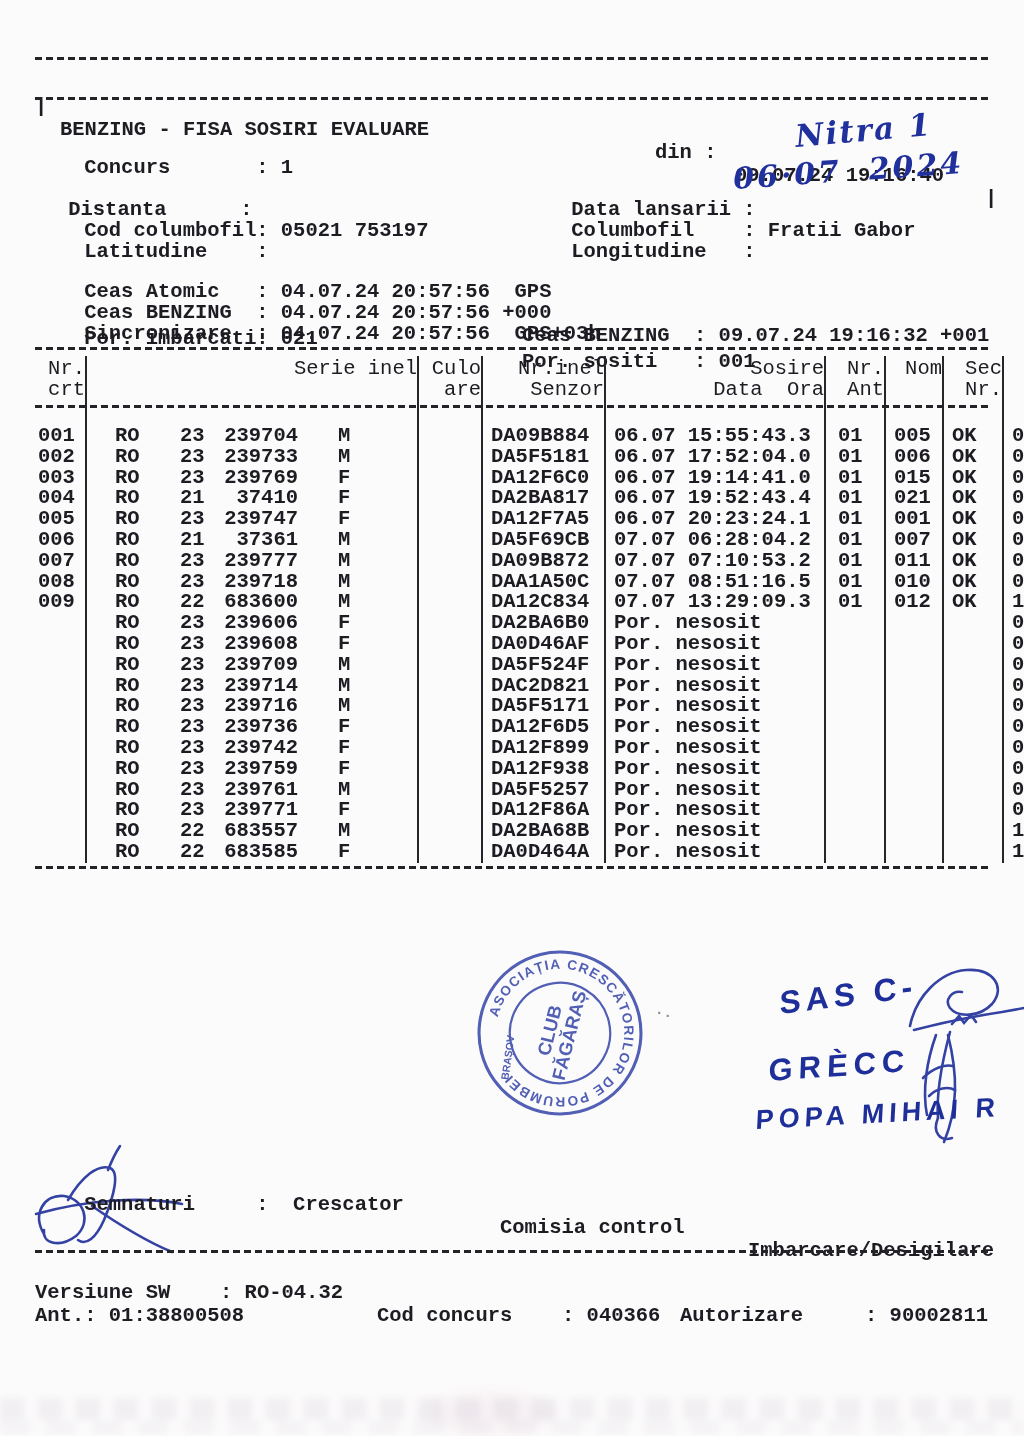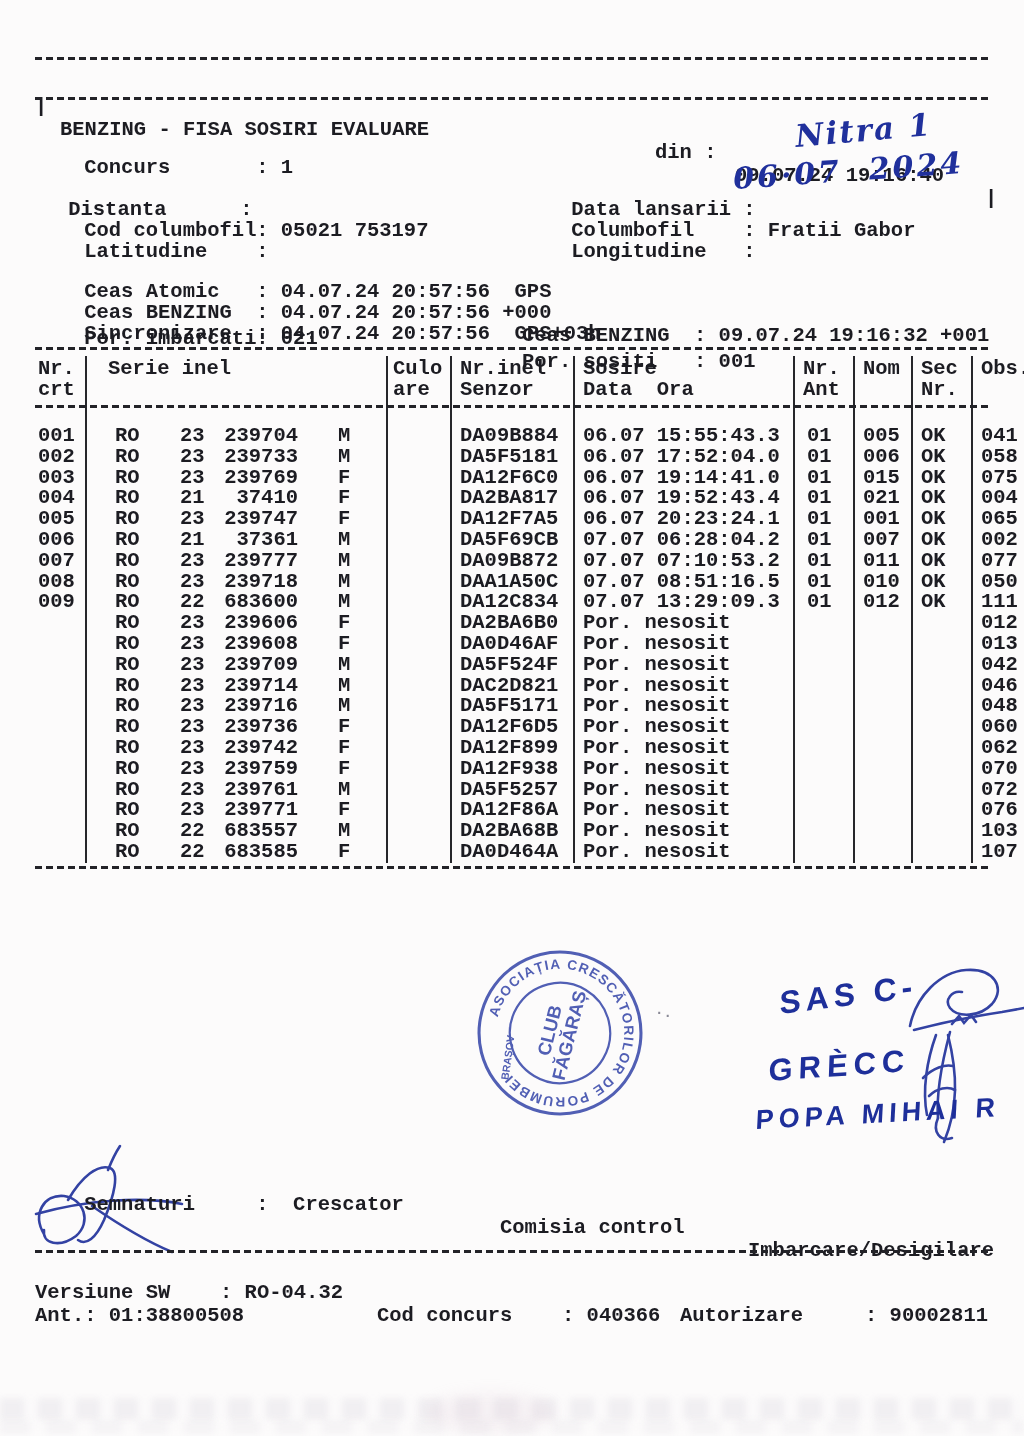--- a/index.html
+++ b/index.html
@@ -16,32 +16,32 @@
   }
   .lbl14{display:inline-block; width:172px; white-space:pre;}
   .lbl15{display:inline-block; width:185px; white-space:pre;}
   .val{white-space:pre;}
   
   table#arrivals{
     position:absolute; left:35px; top:356px; width:957px;
     border-collapse:collapse; table-layout:fixed;
     font-family:inherit; font-size:20.5px; font-weight:700; color:#1c1c22;
   }
-  #arrivals th{ height:68px; vertical-align:top; text-align:left;
-    font-weight:700; padding:2px 0 0 8px; line-height:21px; white-space:pre;}
+  #arrivals th{ height:68px; vertical-align:top; text-align:right;
+    font-weight:400; padding:2px 0 0 8px; line-height:21px; white-space:pre;}
   #arrivals td{ height:20.8px; line-height:20.8px; padding:0 0 0 8px;
     white-space:pre; overflow:hidden;}
   #arrivals th, #arrivals td{ border:none;}
   #arrivals .bR{ border-right:2.2px solid #26262a;}
   .c-nr{width:47px;}  .c-serie{width:278px;} .c-culo{width:57px;}
   .c-senzor{width:113px;} .c-sosire{width:210px;} .c-ant{width:50px;}
   .c-nom{width:48px;} .c-sec{width:50px;} .c-obs{width:104px;}
   #arrivals td.c-nr{padding-left:3px;}
   #arrivals th.c-nr{padding-left:3px;}
-  #arrivals th.c-serie{padding-left:21px;margin-top:44px;}
+  #arrivals th.c-serie{padding-left:52px;margin-top:44px;}
   #arrivals th.c-culo{padding-left:5px;}
   #arrivals td.c-serie{padding-left:0;}
   #arrivals td.c-ant{padding-left:12px;}
   .f-country{display:inline-block; margin-left:28px; width:26px; white-space:pre;}
   .f-year{display:inline-block; margin-left:39px; width:26px; white-space:pre;}
   .f-ring{display:inline-block; margin-left:6px; width:86px; text-align:right; white-space:pre;}
   .f-sex{display:inline-block; margin-left:40px; white-space:pre;}
   
   .hand{
     position:absolute; color:#20309c;

